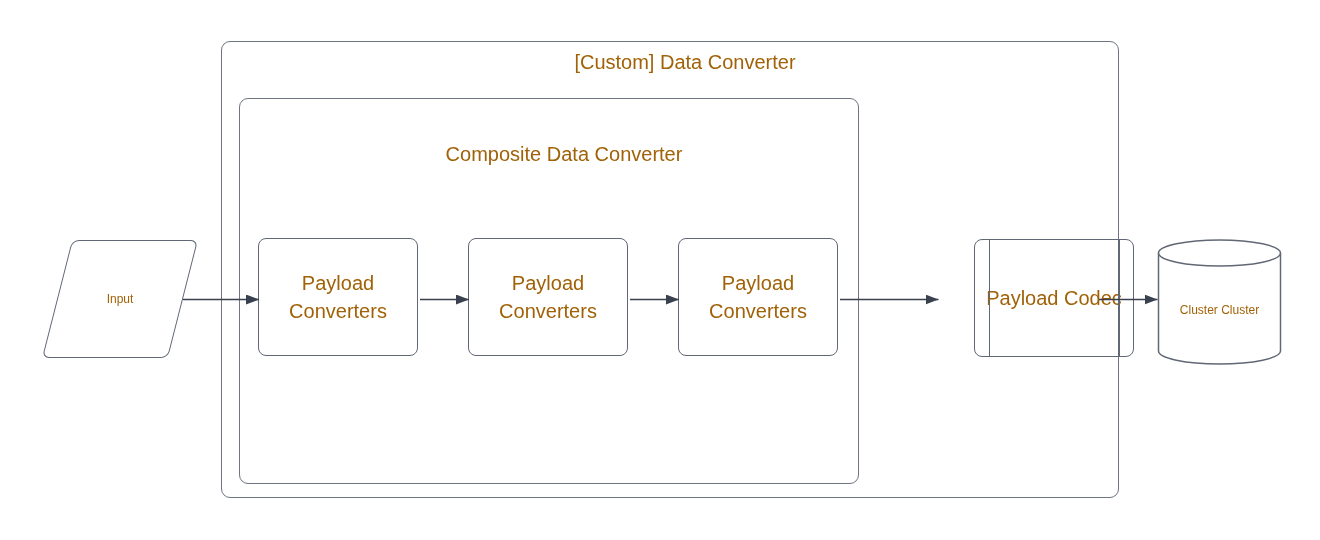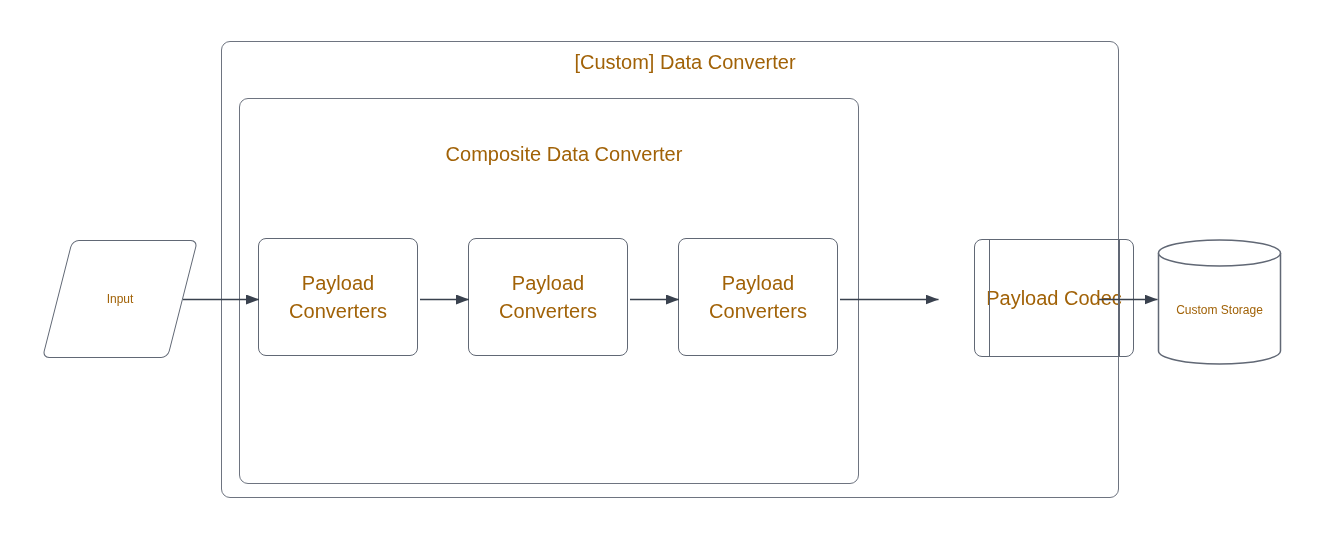--- a/index.html
+++ b/index.html
@@ -113,21 +113,21 @@
   <div class="abs parallelogram-shape" style="left:57px; top:240px; width:126px; height:118px;"></div>
   <div class="abs shape-label-overlay" style="left:42px; top:240px; width:156px; height:118px;">
     <div>Input</div>
   </div>
 
   <svg class="abs cyl-layer" style="left:1157px; top:239px;" width="125" height="128" viewBox="0 0 125 128">
     <path d="M 1.5 14 L 1.5 112 A 61 13 0 0 0 123.5 112 L 123.5 14" fill="#ffffff" stroke="#616875" stroke-width="1.5"></path>
     <ellipse cx="62.5" cy="14" rx="61" ry="13" fill="#ffffff" stroke="#616875" stroke-width="1.5"></ellipse>
   </svg>
   <div class="abs shape-label-overlay" style="left:1157px; top:252px; width:125px; height:116px;">
-    <div>Custom Storage</div>
+    <div>Cluster Cluster</div>
   </div>
 
   <svg class="edge-layer" width="1320" height="540" viewBox="0 0 1320 540">
     <defs>
       <marker id="arrowhead" markerUnits="userSpaceOnUse" markerWidth="13" markerHeight="10" refX="13" refY="5" orient="auto">
         <path d="M 0 0 L 13 5 L 0 10 Z" fill="#39414e"></path>
       </marker>
     </defs>
     <line x1="183" y1="299.5" x2="259" y2="299.5" stroke="#39414e" stroke-width="1.5" marker-end="url(#arrowhead)"></line>
     <line x1="420" y1="299.5" x2="469" y2="299.5" stroke="#39414e" stroke-width="1.5" marker-end="url(#arrowhead)"></line>

